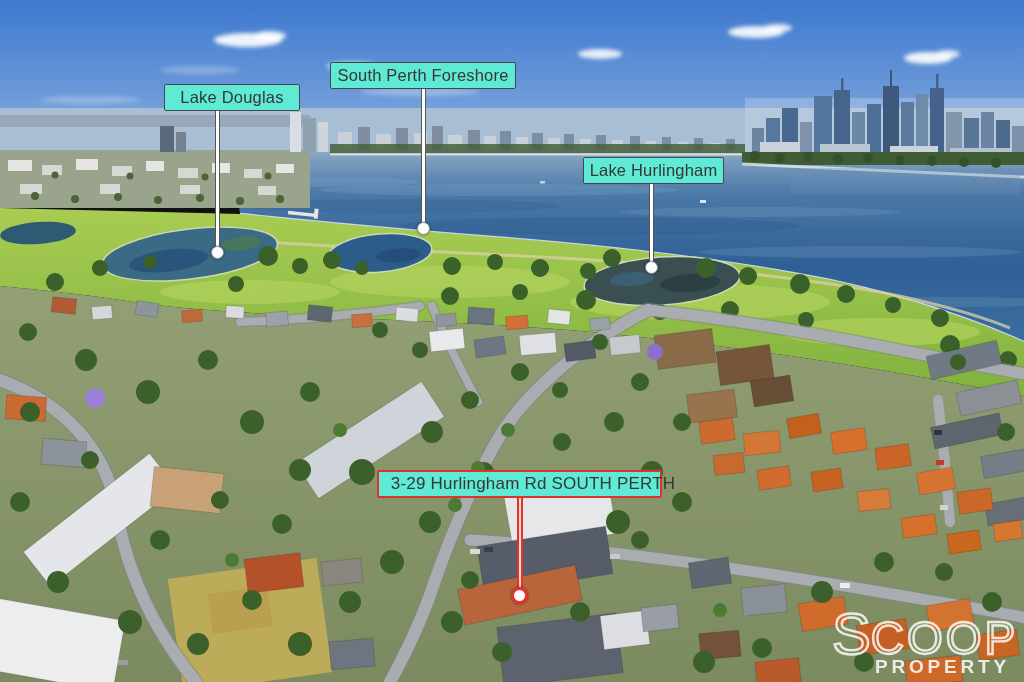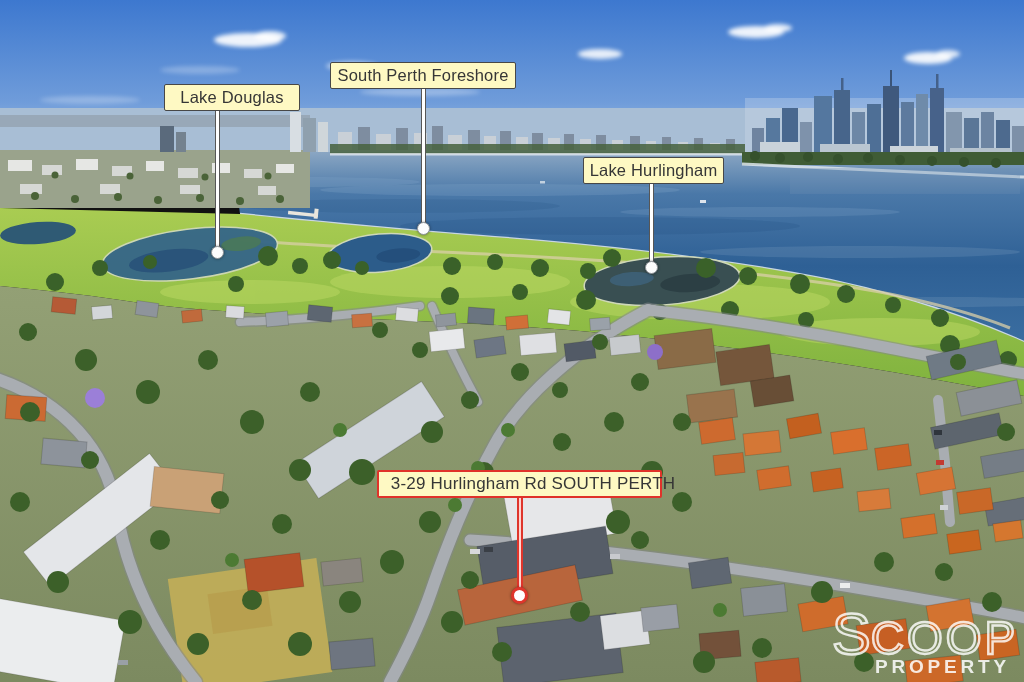--- a/index.html
+++ b/index.html
@@ -1,20 +1,20 @@
 <!DOCTYPE html>
 <html><head>
 <meta charset="utf-8">
 <style>
   html,body{margin:0;padding:0;background:#111;}
   .stage{position:relative;width:1024px;height:682px;overflow:hidden;
          font-family:"Liberation Sans",sans-serif;}
   .scene{position:absolute;left:0;top:0;width:1024px;height:682px;display:block;}
   
-  .co-box{position:absolute;box-sizing:border-box;height:27px;background:#fef9c3;
+  .co-box{position:absolute;box-sizing:border-box;height:27px;background:#5eead4;
           border:1.6px solid #474747;border-radius:2px;color:#363636;
           font-size:16.5px;letter-spacing:.2px;display:flex;align-items:center;
           justify-content:center;white-space:nowrap;z-index:6;}
   .co-box.accent{border:2px solid #e0322a;height:28px;font-size:17px;padding-left:27px;}
   .co-stem{position:absolute;box-sizing:border-box;width:5px;background:#ffffff;
            border-left:1px solid #565656;border-right:1px solid #565656;z-index:5;}
   .co-stem.accent{width:6px;background:#ffd3ce;border-left:2px solid #df352b;
                   border-right:2px solid #df352b;}
   .co-dot{position:absolute;box-sizing:border-box;width:13px;height:13px;border-radius:50%;
           background:#fcfdfd;border:1px solid #8d9398;box-shadow:0 0 3px rgba(0,0,0,.45);z-index:5;}

